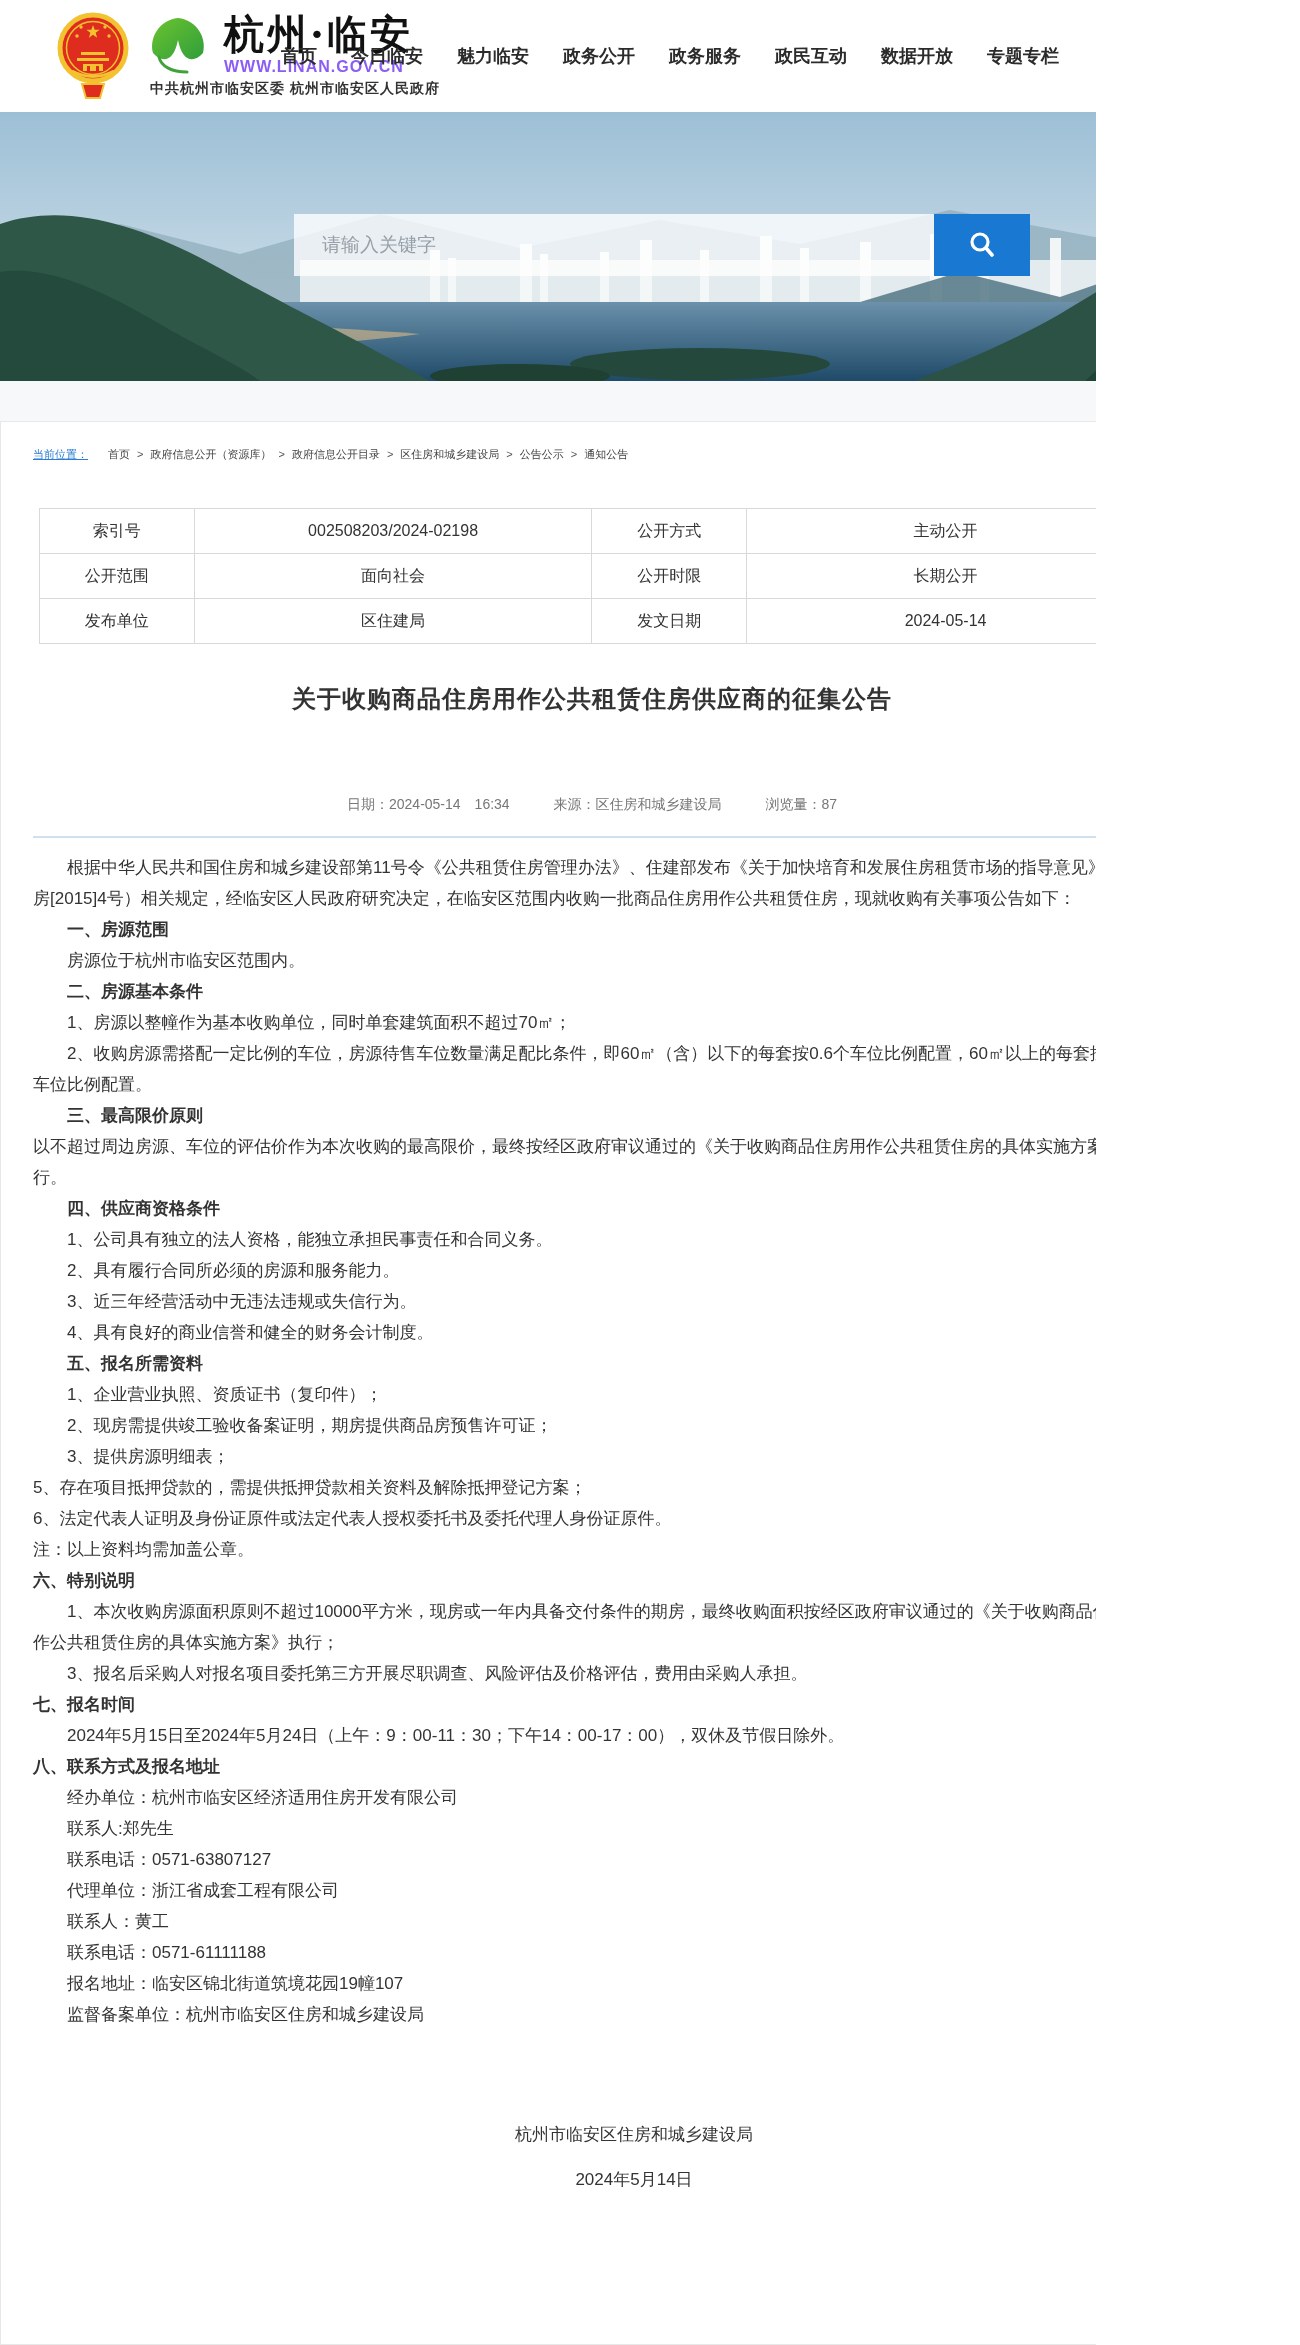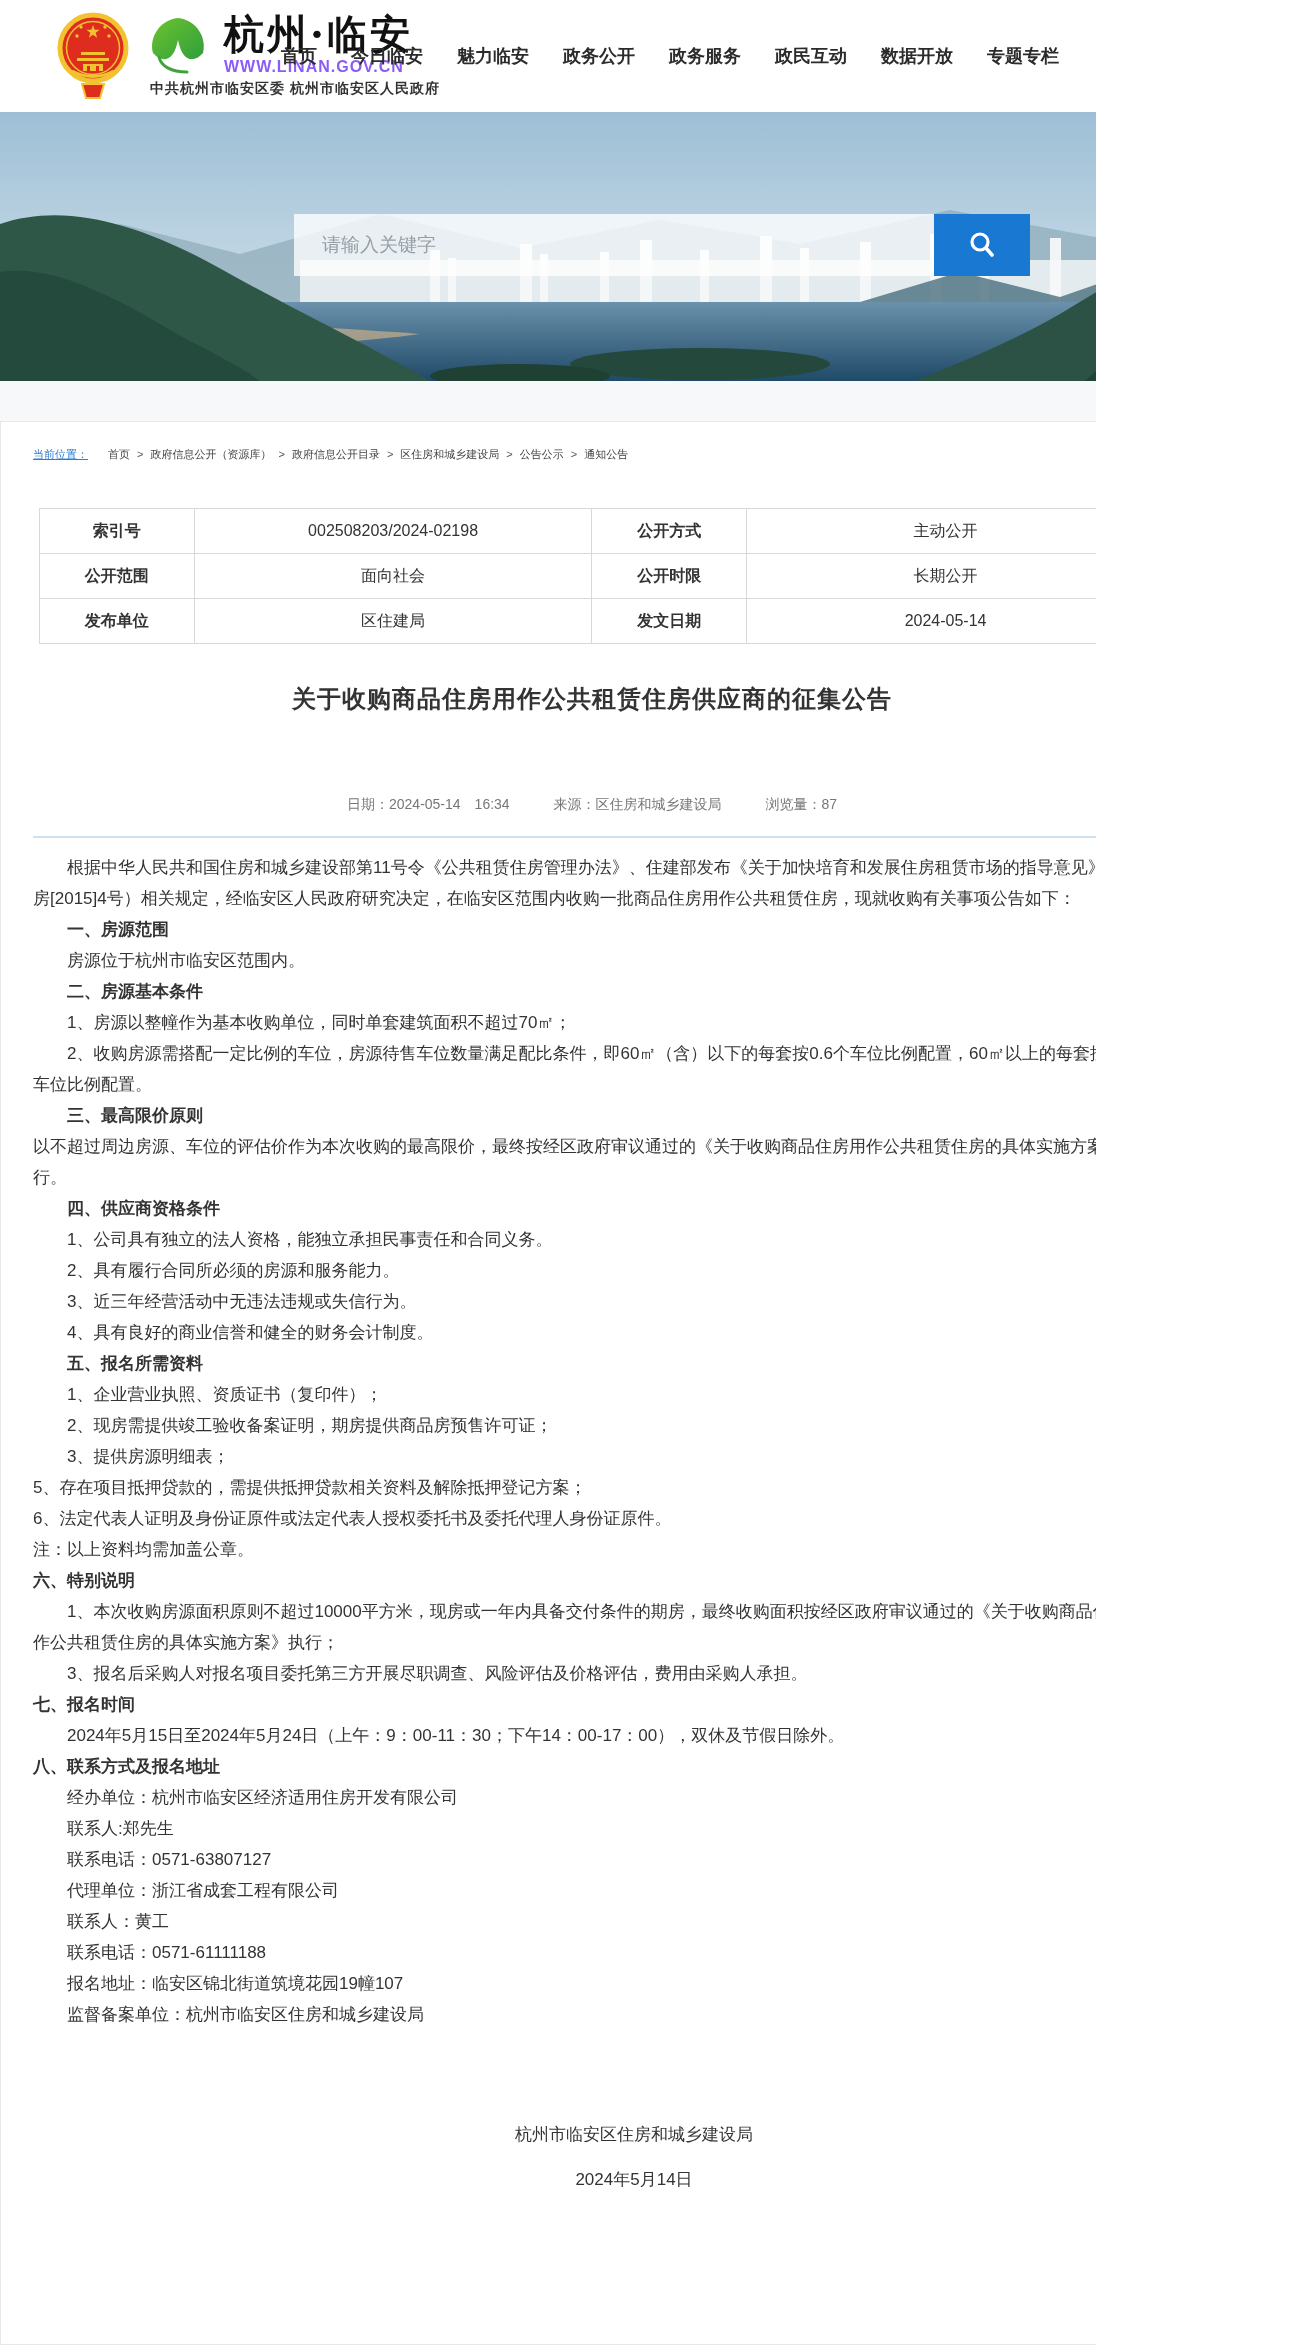--- a/index.html
+++ b/index.html
@@ -50,21 +50,21 @@
   .bc-link{color:#444;text-decoration:none;cursor:pointer;}
 
   .itable{
     margin:44px 6px 0;display:grid;grid-template-columns:14% 36% 14% 36%;
     border-top:1px solid #d9d9d9;border-left:1px solid #d9d9d9;font-size:16px;color:#333;
   }
   .itable .cell{
     border-right:1px solid #d9d9d9;border-bottom:1px solid #d9d9d9;
     height:44px;display:flex;align-items:center;justify-content:center;background:#fff;
   }
-  .itable .lbl{font-weight:700;text-align:right;}
+  .itable .lbl{font-weight:400;text-align:right;}
 
   .doc-title{margin:38px 0 0;text-align:center;font-size:24px;font-weight:bold;color:#333;letter-spacing:1px;line-height:34px;}
 
   .meta{margin-top:80px;text-align:center;font-size:14px;color:#777;}
   .meta .mi{margin:0 20px;}
   .meta .mtime{margin-left:14px;}
 
   .divider{margin-top:22px;border-bottom:2px solid #cfe0ef;}
 
   .article{margin-top:14px;font-size:17px;line-height:31px;color:#333;}

